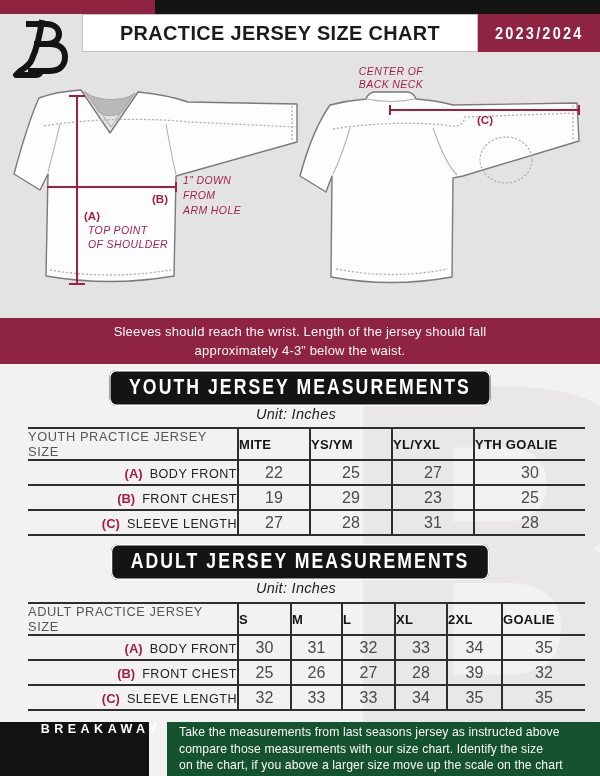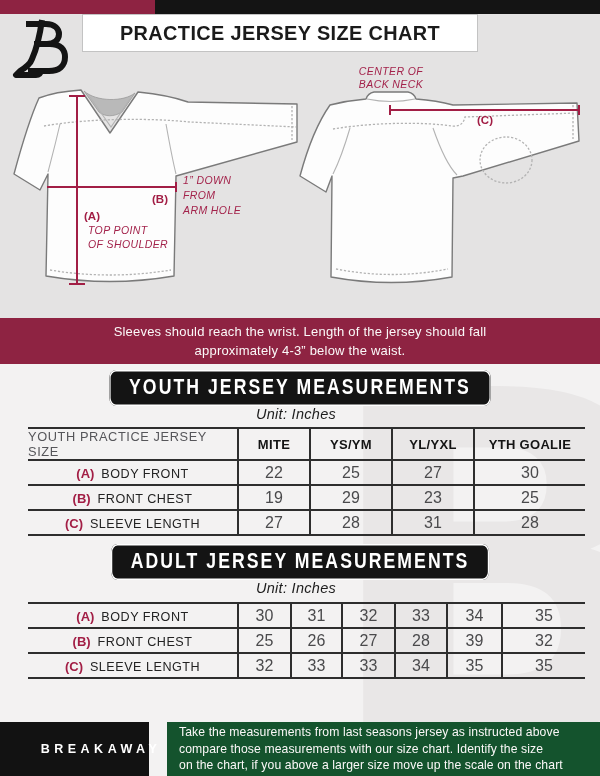--- a/index.html
+++ b/index.html
@@ -74,33 +74,33 @@
   .table-youth { top:427px; }
   .table-adult { top:602px; }
   table.size tr { border-top:2px solid #2E2E2E; border-bottom:2px solid #2E2E2E; }
   table.size th, table.size td {
     border-left:2px solid #2E2E2E; padding:0; vertical-align:middle;
     font-family:"Liberation Sans",sans-serif;
   }
   table.size th:first-child, table.size td:first-child { border-left:none; }
   table.size tr.hdr { height:27px; }
   table.size tr.row { height:25px; }
-  th.sizecol { font-size:13px; font-weight:bold; color:#141414; text-align:center; letter-spacing:0.3px; }
+  th.sizecol { font-size:13px; font-weight:bold; color:#141414; text-align:left; letter-spacing:0.3px; }
   th.labelcol {
     font-size:12.8px; font-weight:normal; color:#56565A; text-align:left;
     padding-left:13px; letter-spacing:0.6px;
   }
   td.val { font-size:16px; color:#4A4A4C; text-align:center; }
-  td.rowlabel { text-align:center; padding-left:13px; white-space:nowrap; }
+  td.rowlabel { text-align:right; padding-left:13px; white-space:nowrap; }
   td.rowlabel .key { color:#A21E45; font-weight:bold; font-size:13px; margin-right:7px; }
   td.rowlabel .lbl { color:#222; font-size:12.6px; letter-spacing:0.5px; }
   
   .footer-black {
     position:absolute; left:0; top:722px; width:149px; height:54px; background:#121212; z-index:2;
-    display:flex; align-items:center; justify-content:center; gap:9px;padding-left:44px;
+    display:flex; align-items:flex-start; justify-content:center; gap:9px;padding-left:44px;
   }
   .footer-black .brand { color:#fff; font-weight:bold; font-size:12.5px; letter-spacing:4.5px; }
   .footer-maroon {
     position:absolute; left:167px; top:722px; width:433px; height:54px; background:#14532d; z-index:2;
     color:#FBF8F8; display:flex; flex-direction:column; justify-content:center;
     padding-left:12px; font-size:12.2px; line-height:1.38; letter-spacing:0.1px;
   }
 </style>
 </head>
 <body>
@@ -116,20 +116,23 @@
   <svg class="logo" viewBox="0 0 60 64">
     <g fill="none" stroke="#141414" stroke-width="6" stroke-linejoin="round">
       <path d="M13,8 H33 C42,8 46,13 46,18 C46,24 41,28 34,28 H21"></path>
       <path d="M21,28 H37 C48,28 52,34 52,41 C52,50 46,55 36,55 H15"></path>
       <path d="M29,4 C27,18 24,32 19,43 C17,49 12,52 7,55 L3,59 H23 C27,59 28,57 29,53"></path>
     </g>
   </svg>
 
   <div class="title-box">
     <span>PRACTICE JERSEY SIZE CHART</span>
+  </div>
+  <div class="year-box">
+    <span>2023/2024</span>
   </div>
 
   <svg class="diagram" viewBox="0 0 600 262">
 
     <g>
       <path class="jersey" d="M39,42 C52,37 66,35 81,34 L110,77 L138,36 C158,38 174,41 188,46 L297,48 L297,86 L176,120 L174,220 Q110,231 46,220 L48,118 L40,134 L14,118 C21,92 29,64 39,42 Z"></path>
       <path d="M84,35 C96,46 124,46 135,37 L122,56 C114,61 105,61 99,56 Z" fill="#b9b9b9" stroke="#9a9a9a" stroke-width="0.8"></path>
       <path class="seam-solid" d="M90,41 L111,71 L130,43"></path>
       <path class="seam" d="M44,70 C90,62 150,62 190,66 L296,71"></path>
       <path class="seam-solid" d="M60,68 C54,94 50,108 48,116"></path>
@@ -230,20 +233,29 @@
     <colgroup>
         <col style="width:210px">
         <col style="width:53px">
         <col style="width:51px">
         <col style="width:53px">
         <col style="width:52px">
         <col style="width:55px">
         <col style="width:83px">
       </colgroup>
     <tbody>
+        <tr class="hdr">
+      <th class="labelcol">ADULT PRACTICE JERSEY SIZE</th>
+      <th class="sizecol">S</th>
+      <th class="sizecol">M</th>
+      <th class="sizecol">L</th>
+      <th class="sizecol">XL</th>
+      <th class="sizecol">2XL</th>
+      <th class="sizecol">GOALIE</th>
+    </tr>
     <tr class="row">
       <td class="rowlabel"><span class="key">(A)</span><span class="lbl">BODY FRONT</span></td>
       <td class="val">30</td>
       <td class="val">31</td>
       <td class="val">32</td>
       <td class="val">33</td>
       <td class="val">34</td>
       <td class="val">35</td>
     </tr>
     <tr class="row">

